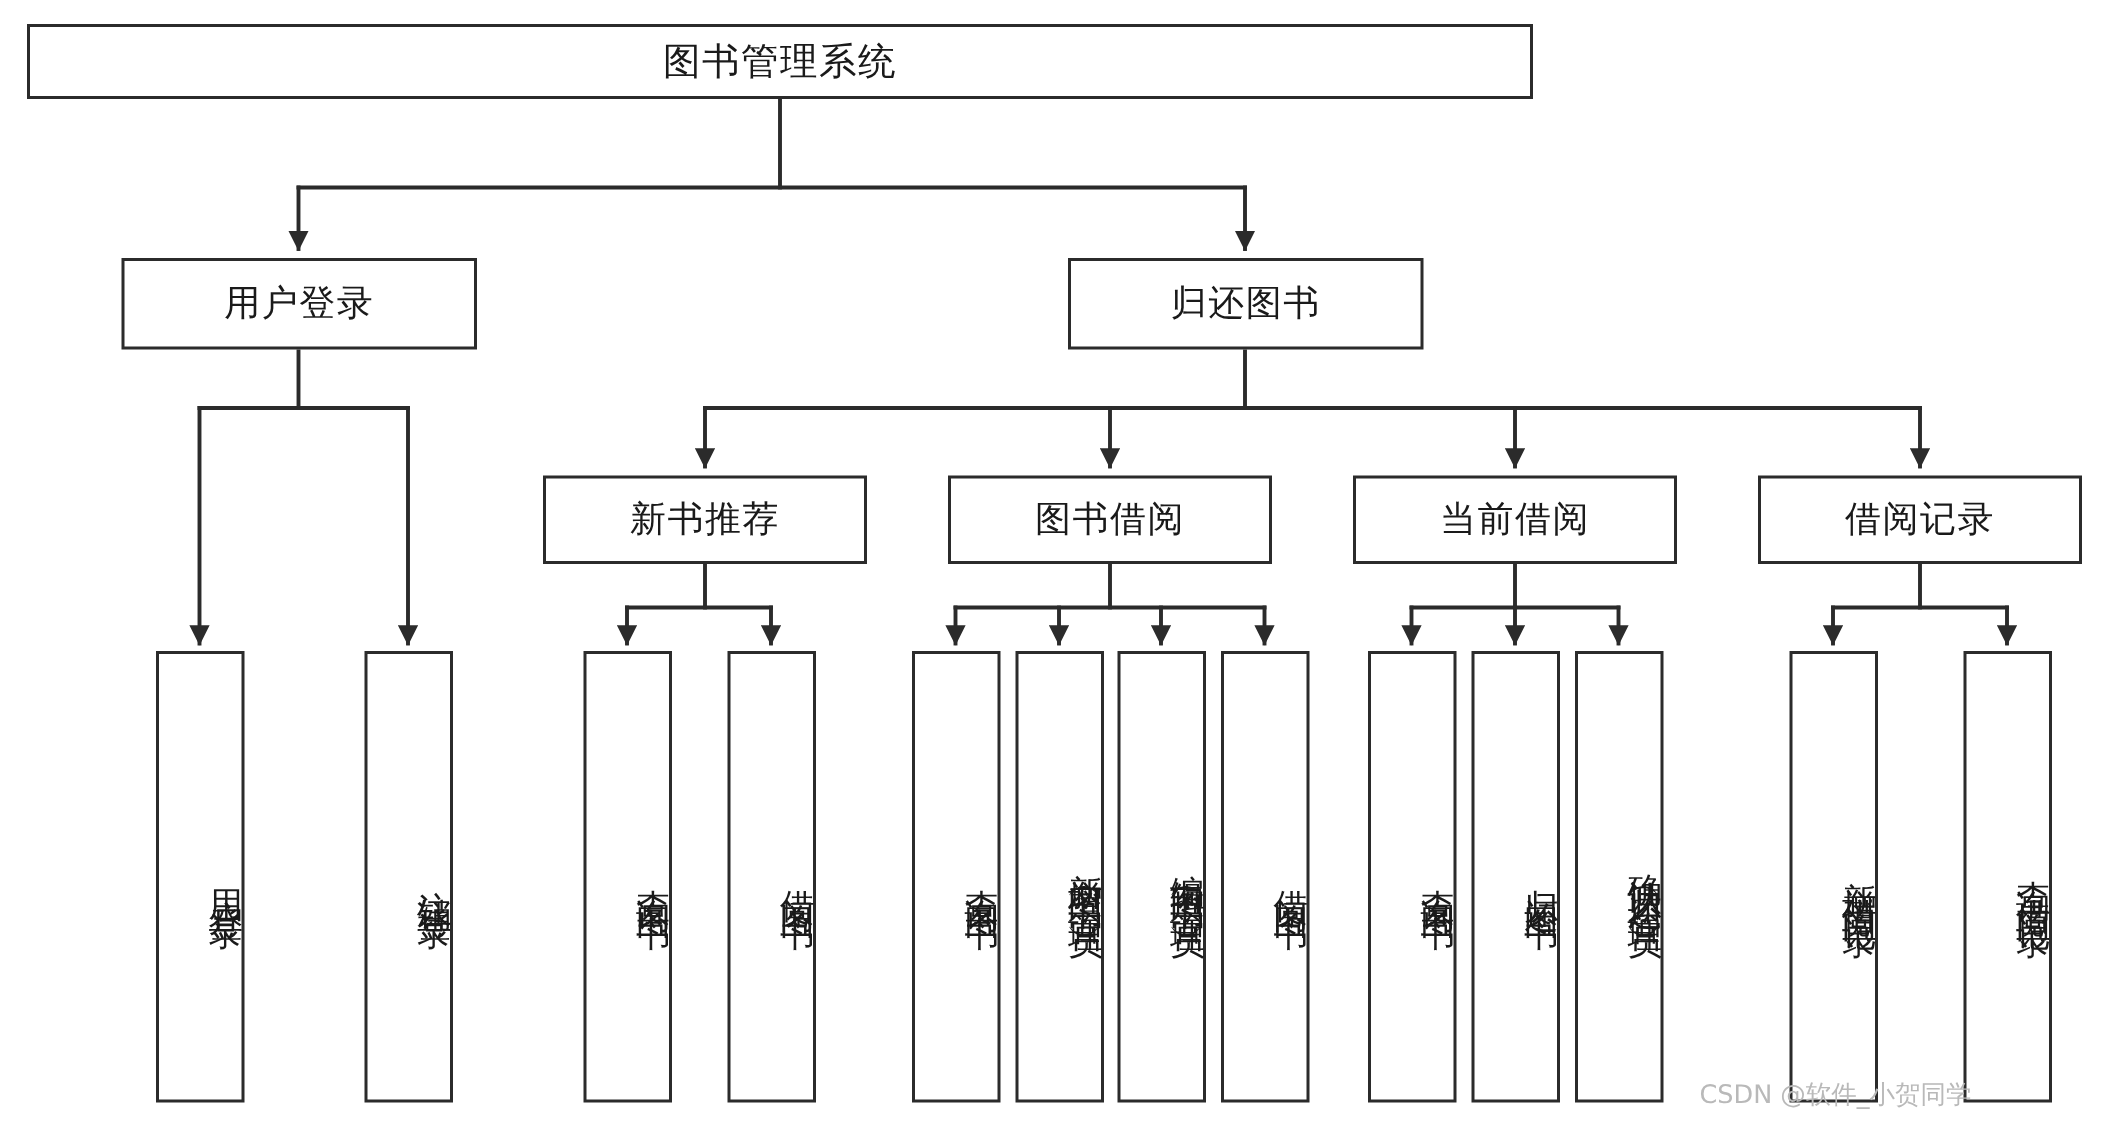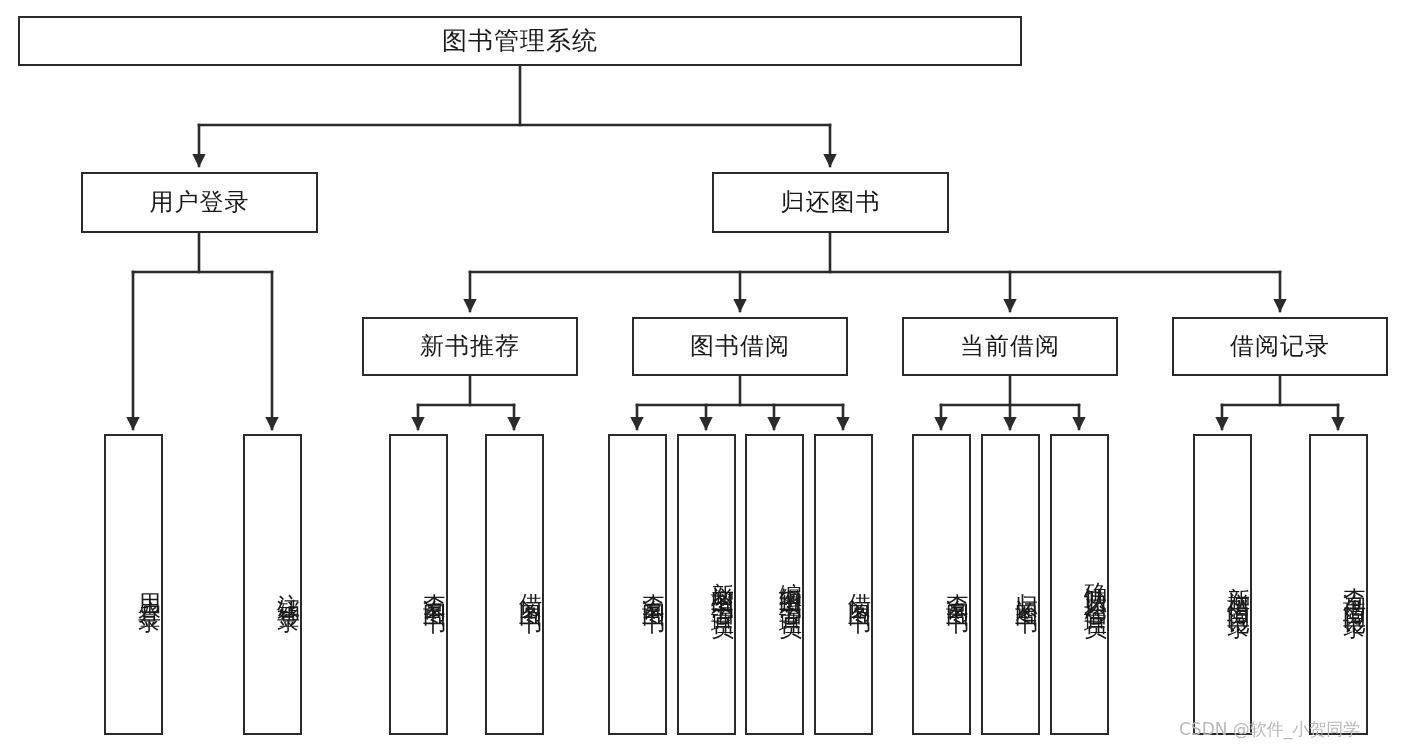--- a/index.html
+++ b/index.html
@@ -59,21 +59,21 @@
   .node.vert > span {
     writing-mode: vertical-rl;
     text-orientation: upright;
     display: block;
   }
   .node.vert.tall > span {
     letter-spacing: 5px;
   }
   .watermark {
     position: absolute;
-    left: 1179px;
+    left: 1133px;
     top: 718px;
     font-size: 17px;
     color: #b9b9b9;
     white-space: nowrap;
     font-family: "DejaVu Sans", "Liberation Sans", sans-serif;
   }
 </style>
 </head>
 <body>
 

